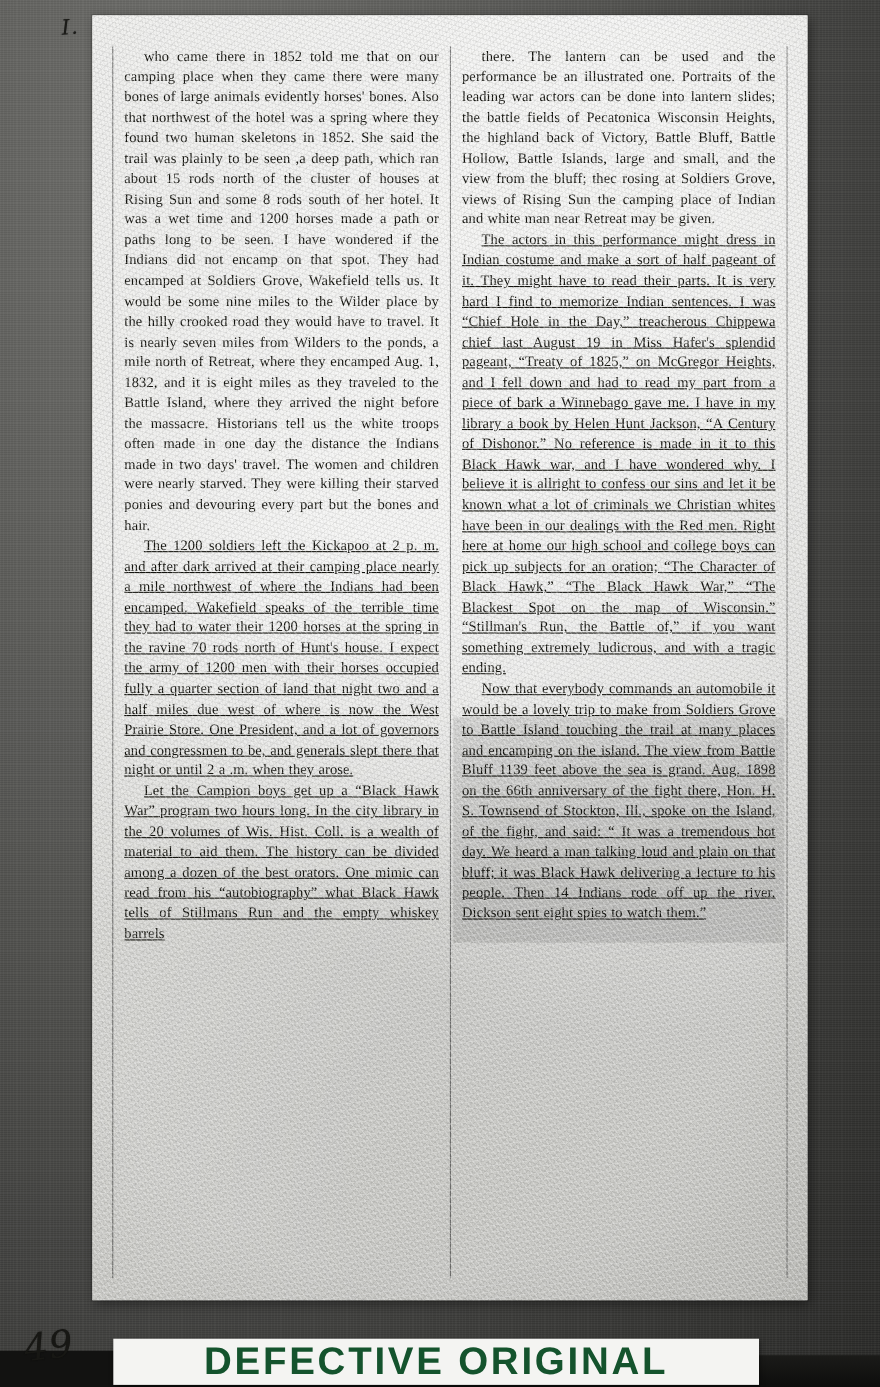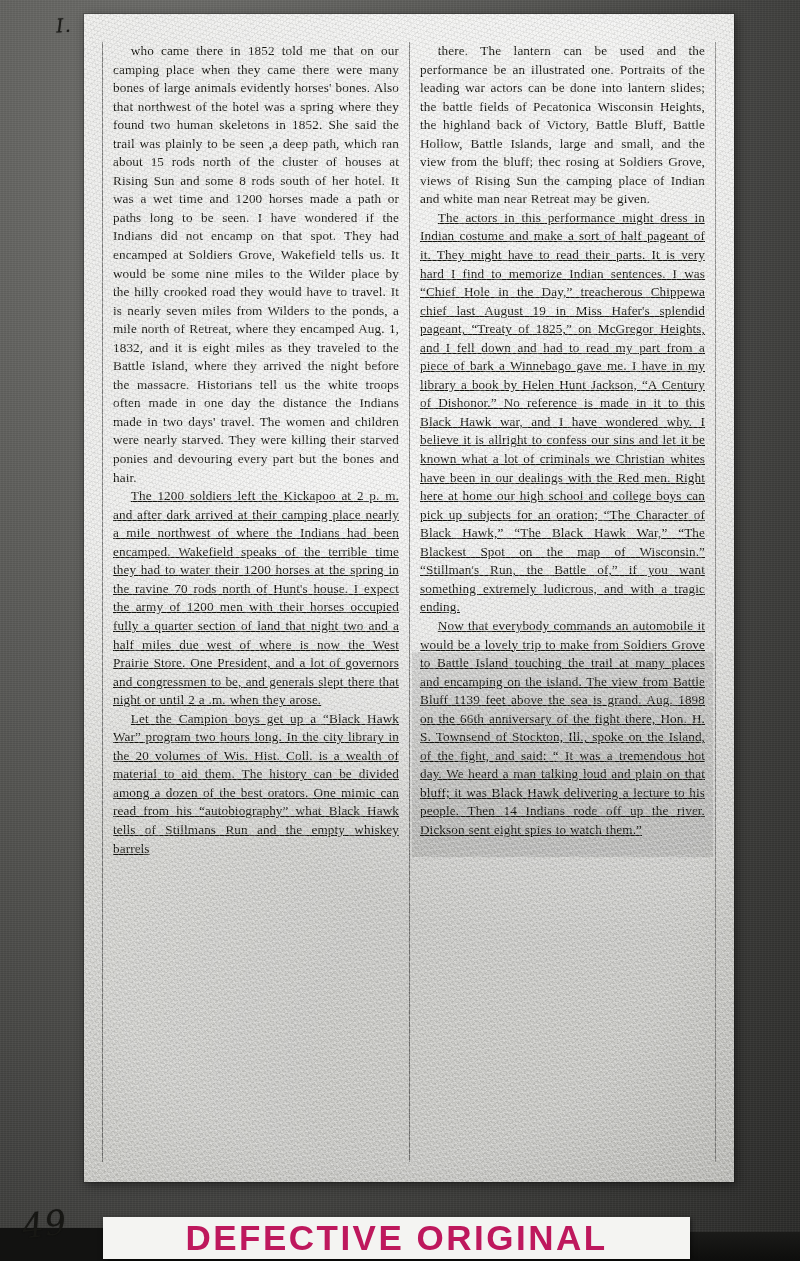--- a/index.html
+++ b/index.html
@@ -142,21 +142,21 @@
     display: flex;
     align-items: center;
     justify-content: center;
     box-shadow: 1px 2px 5px rgba(0,0,0,.55);
   }
   .defective-strip span {
     font-family: "Liberation Sans", sans-serif;
     font-weight: 700;
     font-size: 35px;
     letter-spacing: 2.5px;
-    color: #be185d;
+    color: #14532d;
     white-space: nowrap;
   }
 
   
   .bottom-shadow {
     position: absolute;
     left: 0;
     top: 1232px;
     width: 800px;
     height: 29px;

